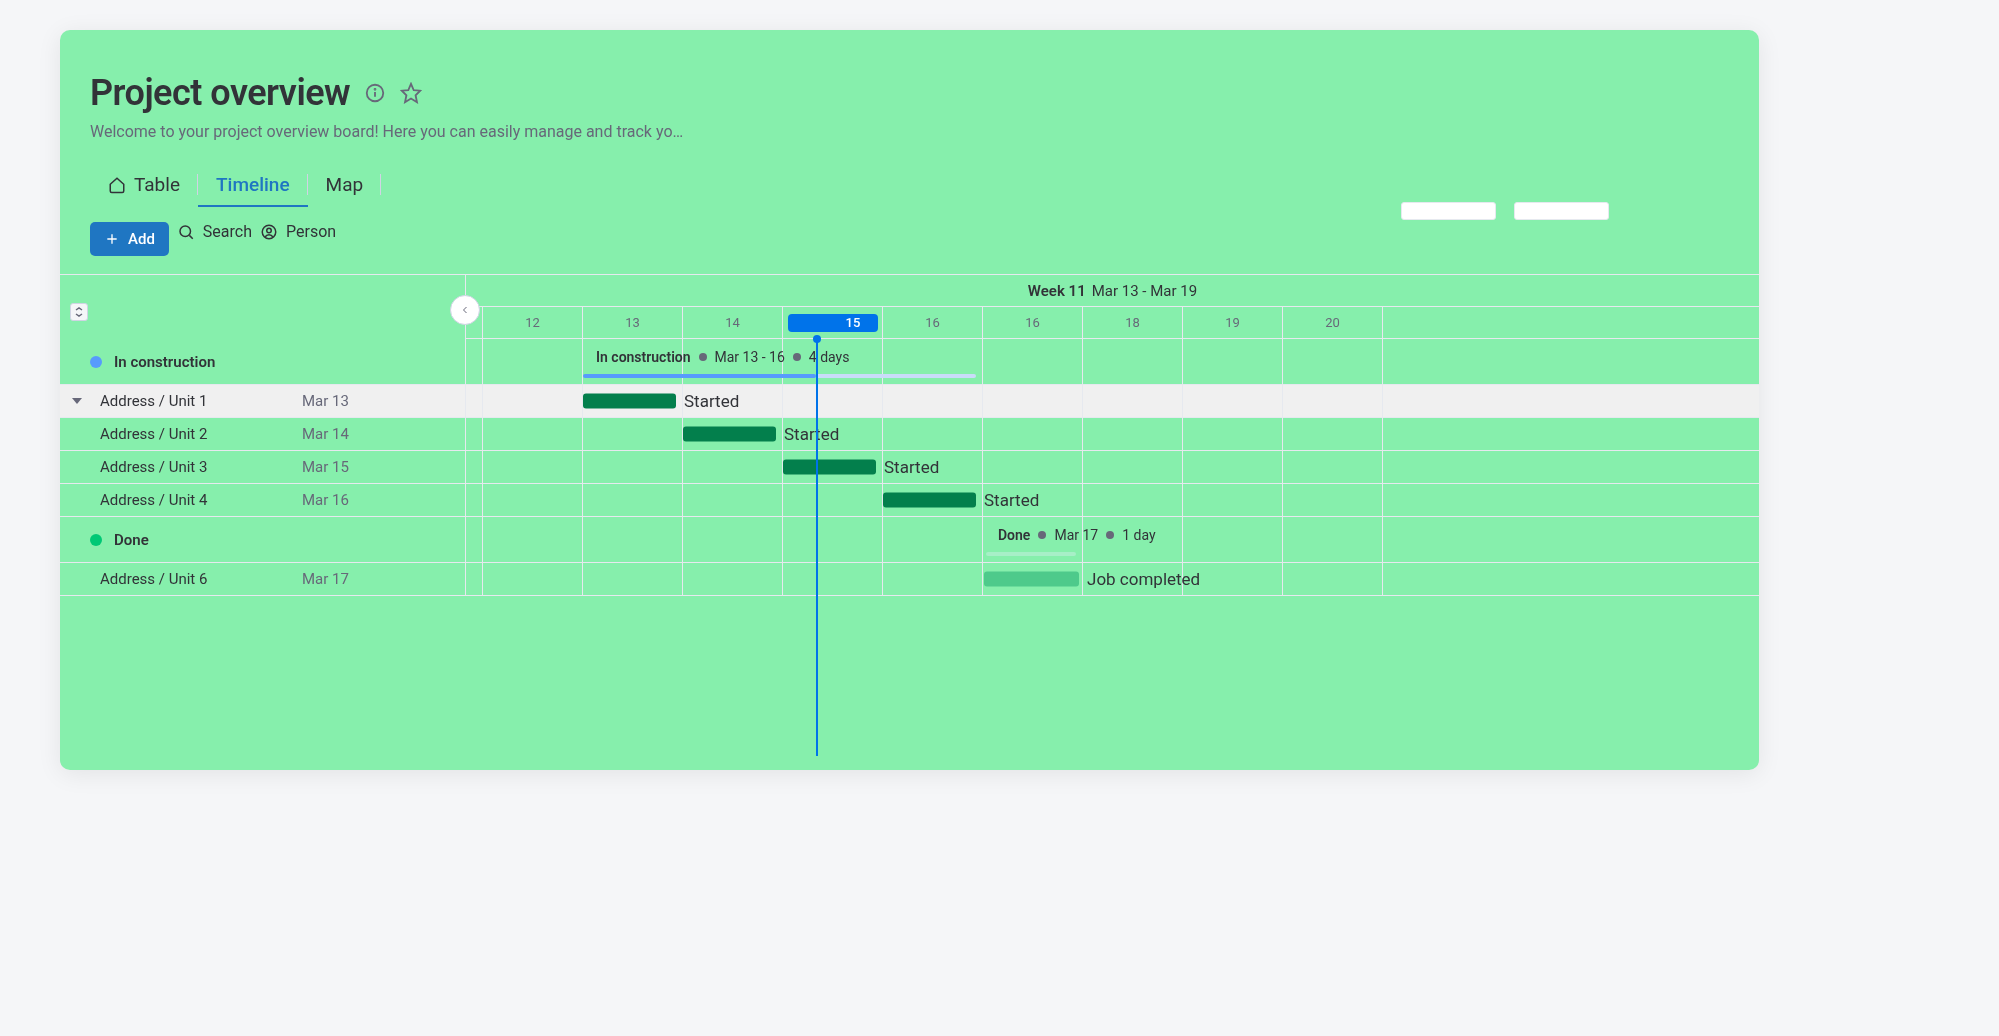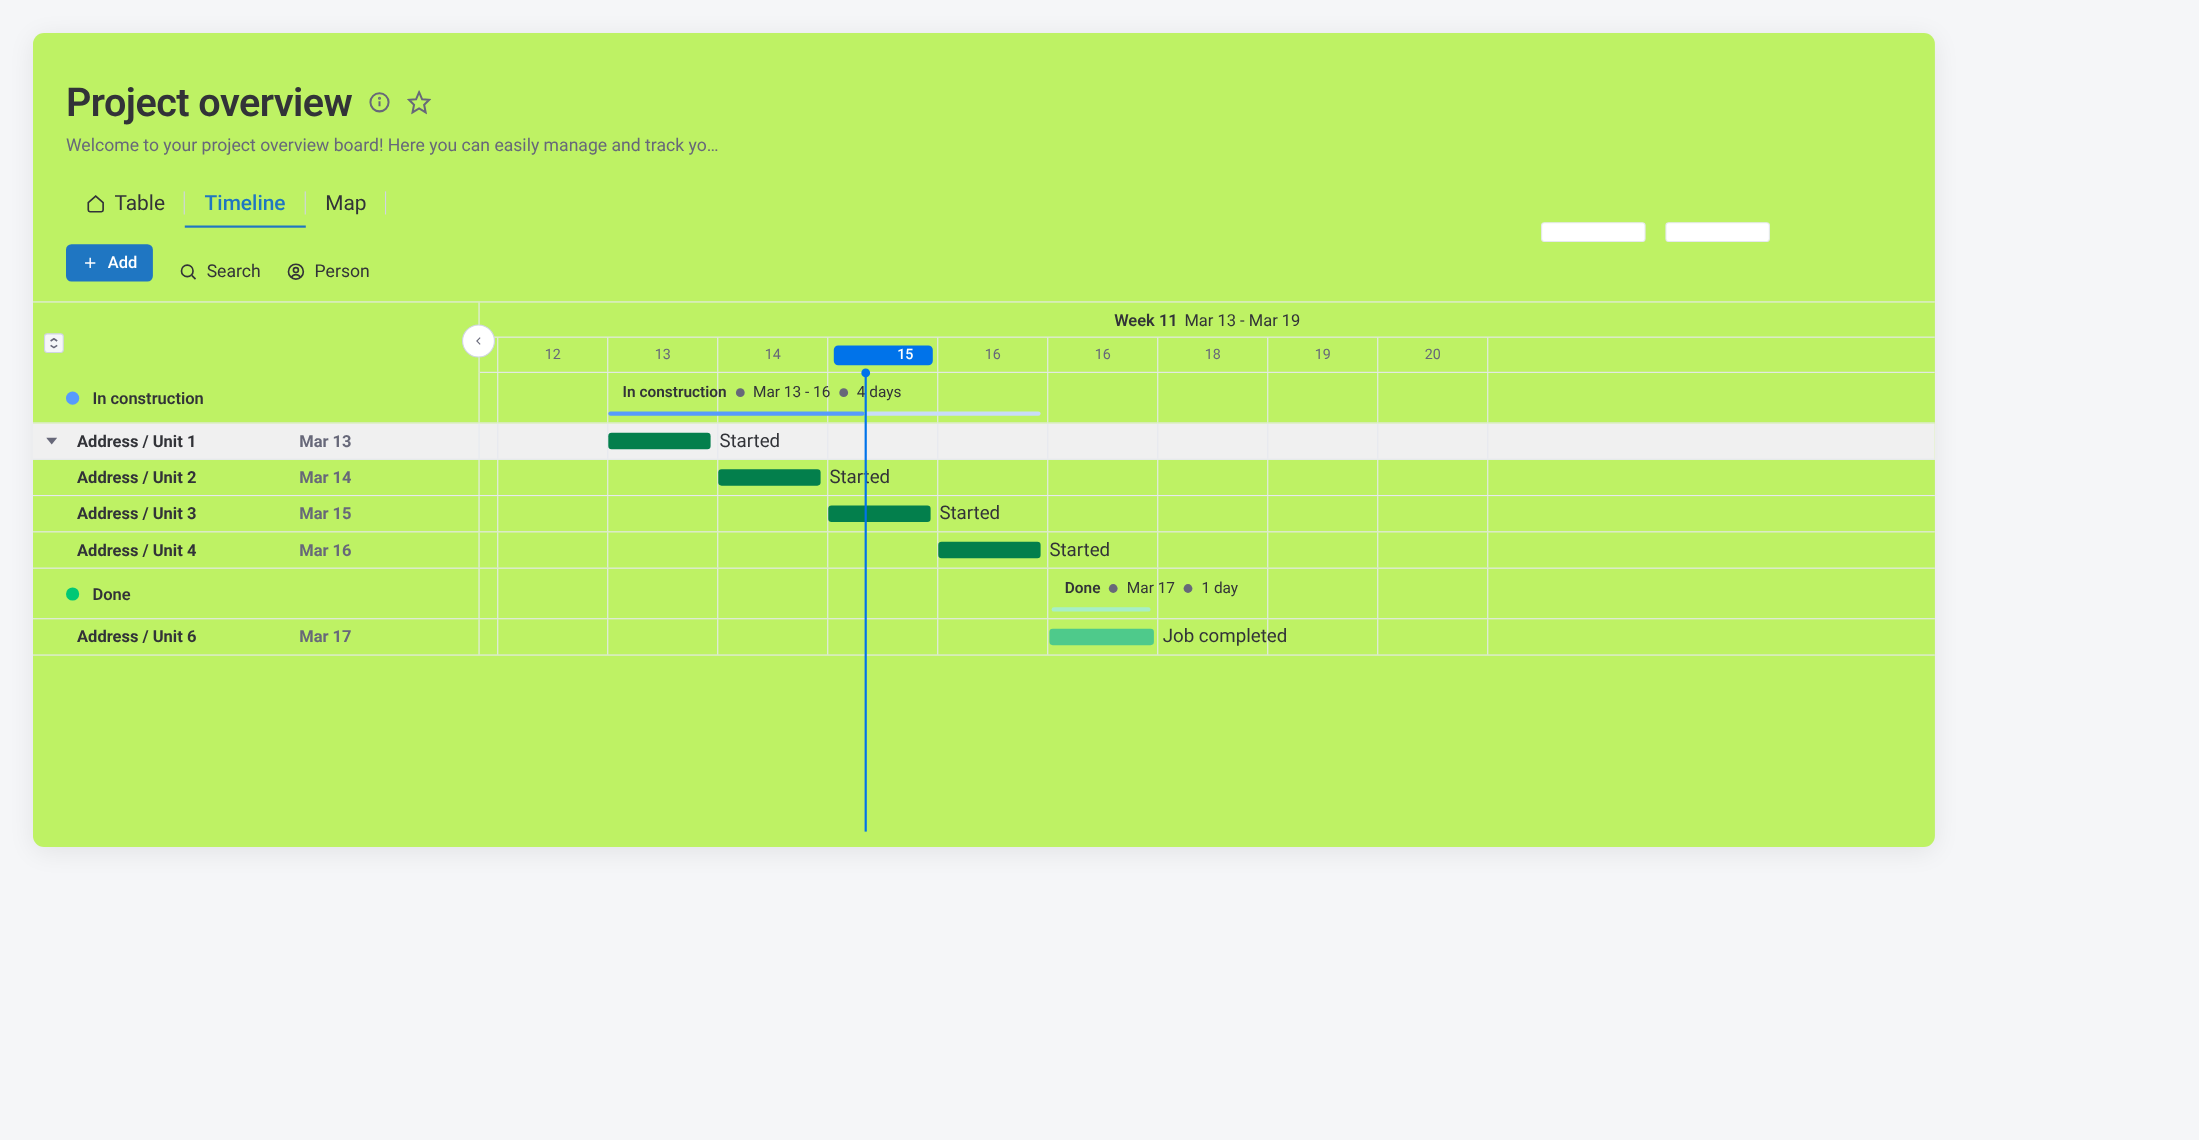--- a/index.html
+++ b/index.html
@@ -1,30 +1,30 @@
 <!DOCTYPE html>
 <html><head>
 <meta charset="utf-8">
 <style>
   * { box-sizing: border-box; margin: 0; padding: 0; }
   html, body { width: 100%; height: 100%; font-family: -apple-system, BlinkMacSystemFont, "Segoe UI", Roboto, Helvetica, Arial, sans-serif; background: #f5f6f8; }
   .outer { padding: 30px 240px 30px 30px; }
-  .card { background: #bef264; border-radius: 10px; box-shadow: 0 4px 24px rgba(0,0,0,0.08); padding-top: 42px; overflow: hidden; min-height: 740px; }
+  .card { background: #86efac; border-radius: 10px; box-shadow: 0 4px 24px rgba(0,0,0,0.08); padding-top: 42px; overflow: hidden; min-height: 740px; margin-left: 30px; }
   .header { padding: 0 30px 0 30px; }
   .title-row { display: flex; align-items: center; gap: 14px; }
   .page-title { font-size: 36px; font-weight: 600; color: #323338; letter-spacing: -0.5px; }
   .icon-btn { width: 22px; height: 22px; color: #676879; display: inline-flex; align-items: center; justify-content: center; cursor: pointer; }
   .subtitle { margin-top: 8px; color: #676879; font-size: 16px; max-width: 600px; white-space: nowrap; overflow: hidden; text-overflow: ellipsis; }
   .tabs { display: flex; margin-top: 22px; border-bottom: none; }
   .tab { display: inline-flex; align-items: center; gap: 8px; padding: 10px 18px; font-size: 19px; color: #323338; cursor: pointer; position: relative; }
   .tab .divider { position: absolute; right: 0; top: 25%; height: 50%; width: 1px; background: #d0d4e4; }
   .tab.active { color: #1f76c2; font-weight: 500; }
   .tab.active::after { content: ""; position: absolute; left: 0; right: 0; bottom: -1px; height: 2px; background: #1f76c2; }
   .tab svg { width: 18px; height: 18px; }
-  .toolbar { display: flex; align-items: flex-end; gap: 23px; padding: 16px 30px 18px 30px; }
+  .toolbar { display: flex; align-items: flex-start; gap: 8px; padding: 16px 30px 18px 30px; }
   .add-btn { display: inline-flex; align-items: center; gap: 8px; background: #1f76c2; color: #fff; padding: 8px 14px; border-radius: 5px; font-size: 15px; font-weight: 500; cursor: pointer; }
   .add-btn svg { width: 16px; height: 16px; }
   .tool { display: inline-flex; align-items: center; gap: 8px; color: #323338; font-size: 16px; cursor: pointer; }
   .tool svg { width: 18px; height: 18px; }
   .tl-top { display: flex; border-top: 1px solid #e6e9ef; }
   .left-col { width: 406px; flex-shrink: 0; border-right: 1px solid #e6e9ef; position: relative; }
   .right-col { flex: 1; position: relative; overflow: hidden; }
 
   .collapse-all { position: absolute; left: 10px; top: 28px; width: 18px; height: 18px; background: #f5f6f8; border: 1px solid #d0d4e4; border-radius: 3px; display: flex; align-items: center; justify-content: center; cursor: pointer; }
   .prev-btn { position: absolute; right: -15px; top: 20px; width: 30px; height: 30px; border: 1px solid #d0d4e4; background: #fff; border-radius: 50%; display: flex; align-items: center; justify-content: center; cursor: pointer; z-index: 5; }
@@ -37,21 +37,21 @@
   .day-cell.spacer { flex: 0 0 17px; border-right: 1px solid #e6e9ef; }
   .today-pill-inner { background: #0073ea; color: #fff; border-radius: 4px; width: 90px; height: 18px; display: flex; align-items: center; justify-content: center; font-weight: 500; padding-left: 41px; }
 
   .lanes { position: relative; }
   .grid-bg { position: absolute; top: 0; bottom: 0; left: 0; right: 0; display: flex; pointer-events: none; }
   .grid-bg .col { flex: 0 0 100px; border-right: 1px solid #e6e9ef; }
   .grid-bg .col.spacer { flex: 0 0 17px; border-right: 1px solid #e6e9ef; }
 
   .lane-row { display: flex; border-bottom: 1px solid #e6e9ef; min-height: 33px; position: relative; }
   .lane-row.grp { min-height: 46px; }
-  .lane-row .left { width: 406px; flex-shrink: 0; border-right: 1px solid #e6e9ef; display: flex; align-items: center; padding-left: 30px; gap: 12px; font-size: 15px; color: #323338; position: relative; font-weight: bold; }
+  .lane-row .left { width: 406px; flex-shrink: 0; border-right: 1px solid #e6e9ef; display: flex; align-items: center; padding-left: 30px; gap: 12px; font-size: 15px; color: #323338; position: relative; }
   .lane-row .right { flex: 1; position: relative; }
   .lane-row.grp .left { font-weight: 600; }
   .group-dot { width: 12px; height: 12px; border-radius: 50%; }
   .blue-dot { background: #579bfc; }
   .green-dot { background: #00c875; }
   .caret { position: absolute; left: 10px; width: 14px; height: 14px; display: flex; align-items: center; justify-content: center; cursor: pointer; color: #676879; }
   .item-name { flex: 0 0 200px; padding-left: 10px; }
   .item-date { color: #676879; }
   .lane-row.sel { background: #f0f0f0; }
 

